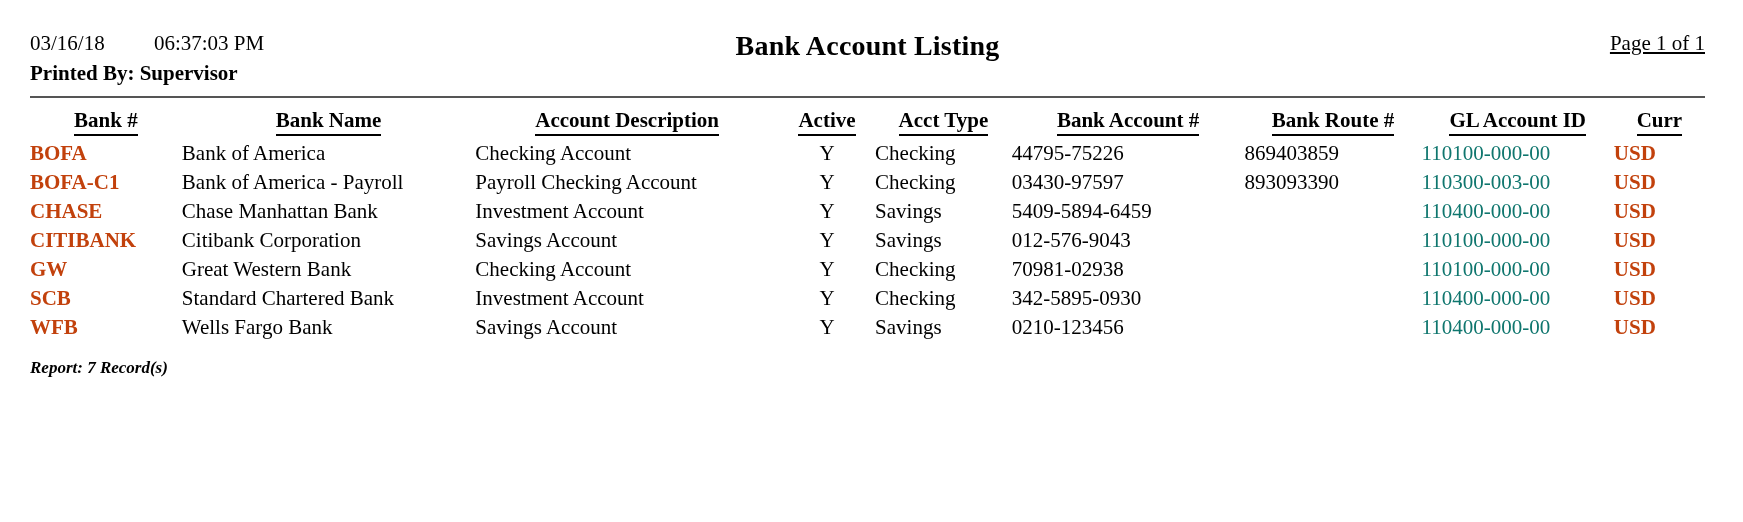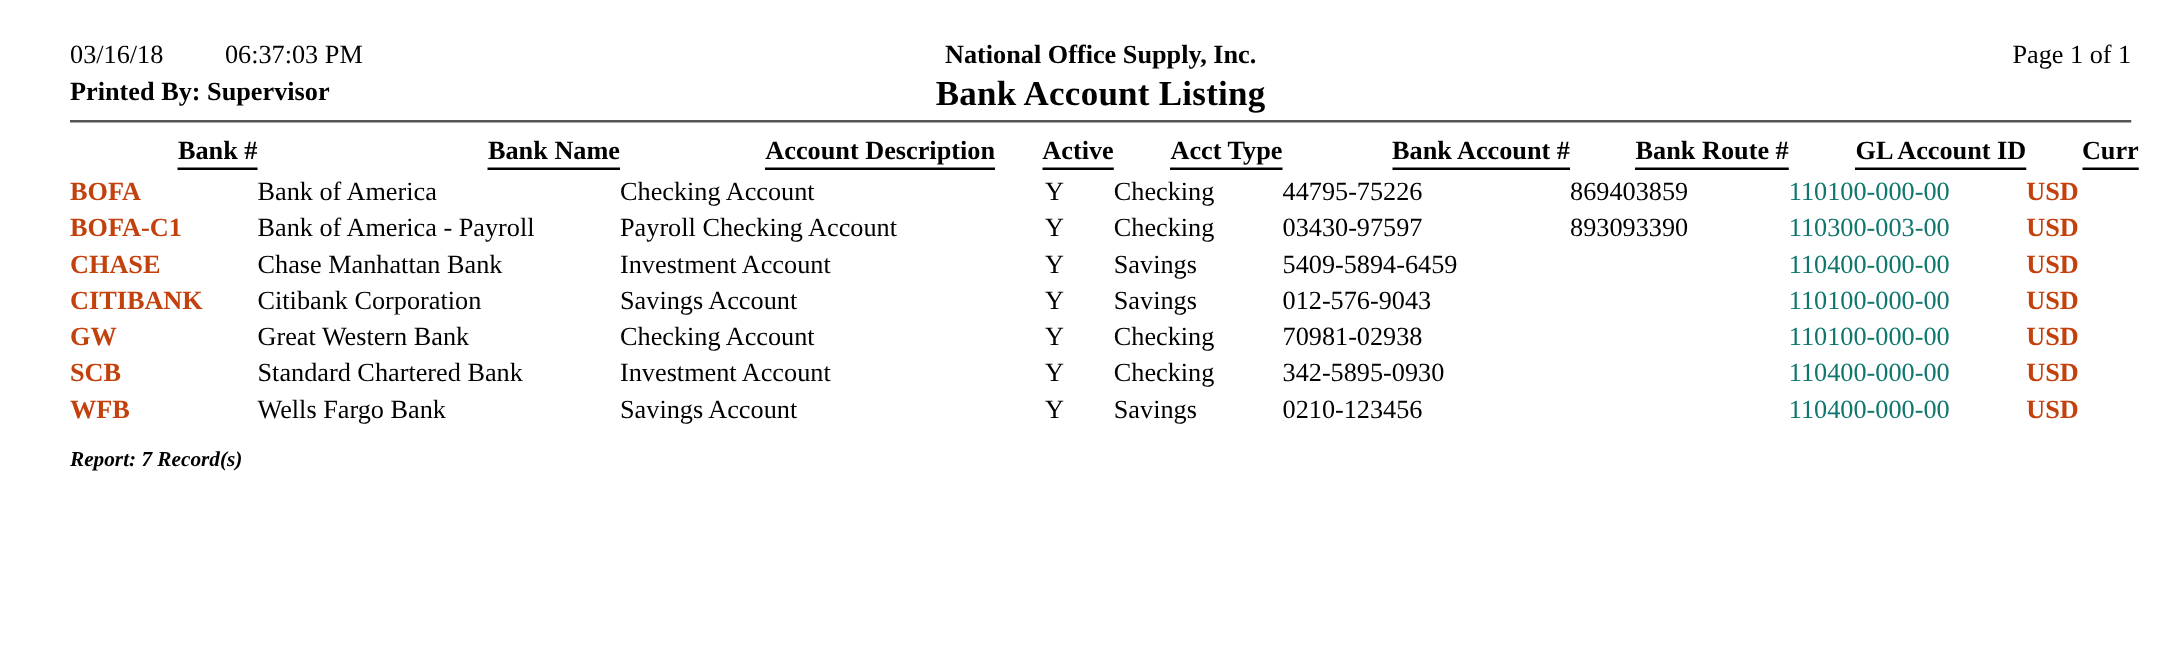--- a/index.html
+++ b/index.html
@@ -12,21 +12,21 @@
     height: 522px;
     font-family: "Liberation Serif", serif;
     color: #000000;
     overflow: hidden;
   }
   .page {
     position: relative;
     width: 1743px;
     height: 522px;
     box-sizing: border-box;
-    padding: 28px 38px 0 56px;
+    padding: 28px 38px 0 30px;
   }
 
   
   .header {
     position: relative;
     height: 62px;
   }
   .hdr-left {
     position: absolute;
     left: 0;
@@ -56,40 +56,41 @@
     line-height: 36px;
     letter-spacing: 0.2px;
   }
   .hdr-right {
     position: absolute;
     right: 0;
     top: 0;
     font-size: 21px;
     line-height: 30px;
     white-space: nowrap;
+    text-decoration: underline;
   }
 
   .rule {
     border: 0;
     border-top: 2px solid #555555;
     margin: 6px 0 0 0;
     width: 100%;
   }
 
   
   table.listing {
     border-collapse: collapse;
     width: 100%;
     margin-top: 10px;
     table-layout: fixed;
   }
   table.listing th {
     font-size: 21px;
     font-weight: bold;
-    text-align: right;
+    text-align: center;
     padding: 0 0 3px 0;
     white-space: nowrap;
   }
   table.listing th .ul {
     display: inline-block;
     border-bottom: 2px solid #000000;
     padding-bottom: 1px;
   }
   table.listing td {
     font-size: 21px;
@@ -128,21 +129,20 @@
   <div class="header">
     <div class="hdr-left">
       <div>
         <span class="hdr-date">03/16/18</span>
         <span class="hdr-time">06:37:03 PM</span>
       </div>
       <span class="hdr-printedby">Printed By: Supervisor</span>
     </div>
 
     <div class="hdr-center">
-      <div class="company">National Office Supply, Inc.</div>
       <div class="report-title">Bank Account Listing</div>
     </div>
 
     <div class="hdr-right">Page 1 of  1</div>
   </div>
 
   <hr class="rule">
 
   <table class="listing">
     <thead>

